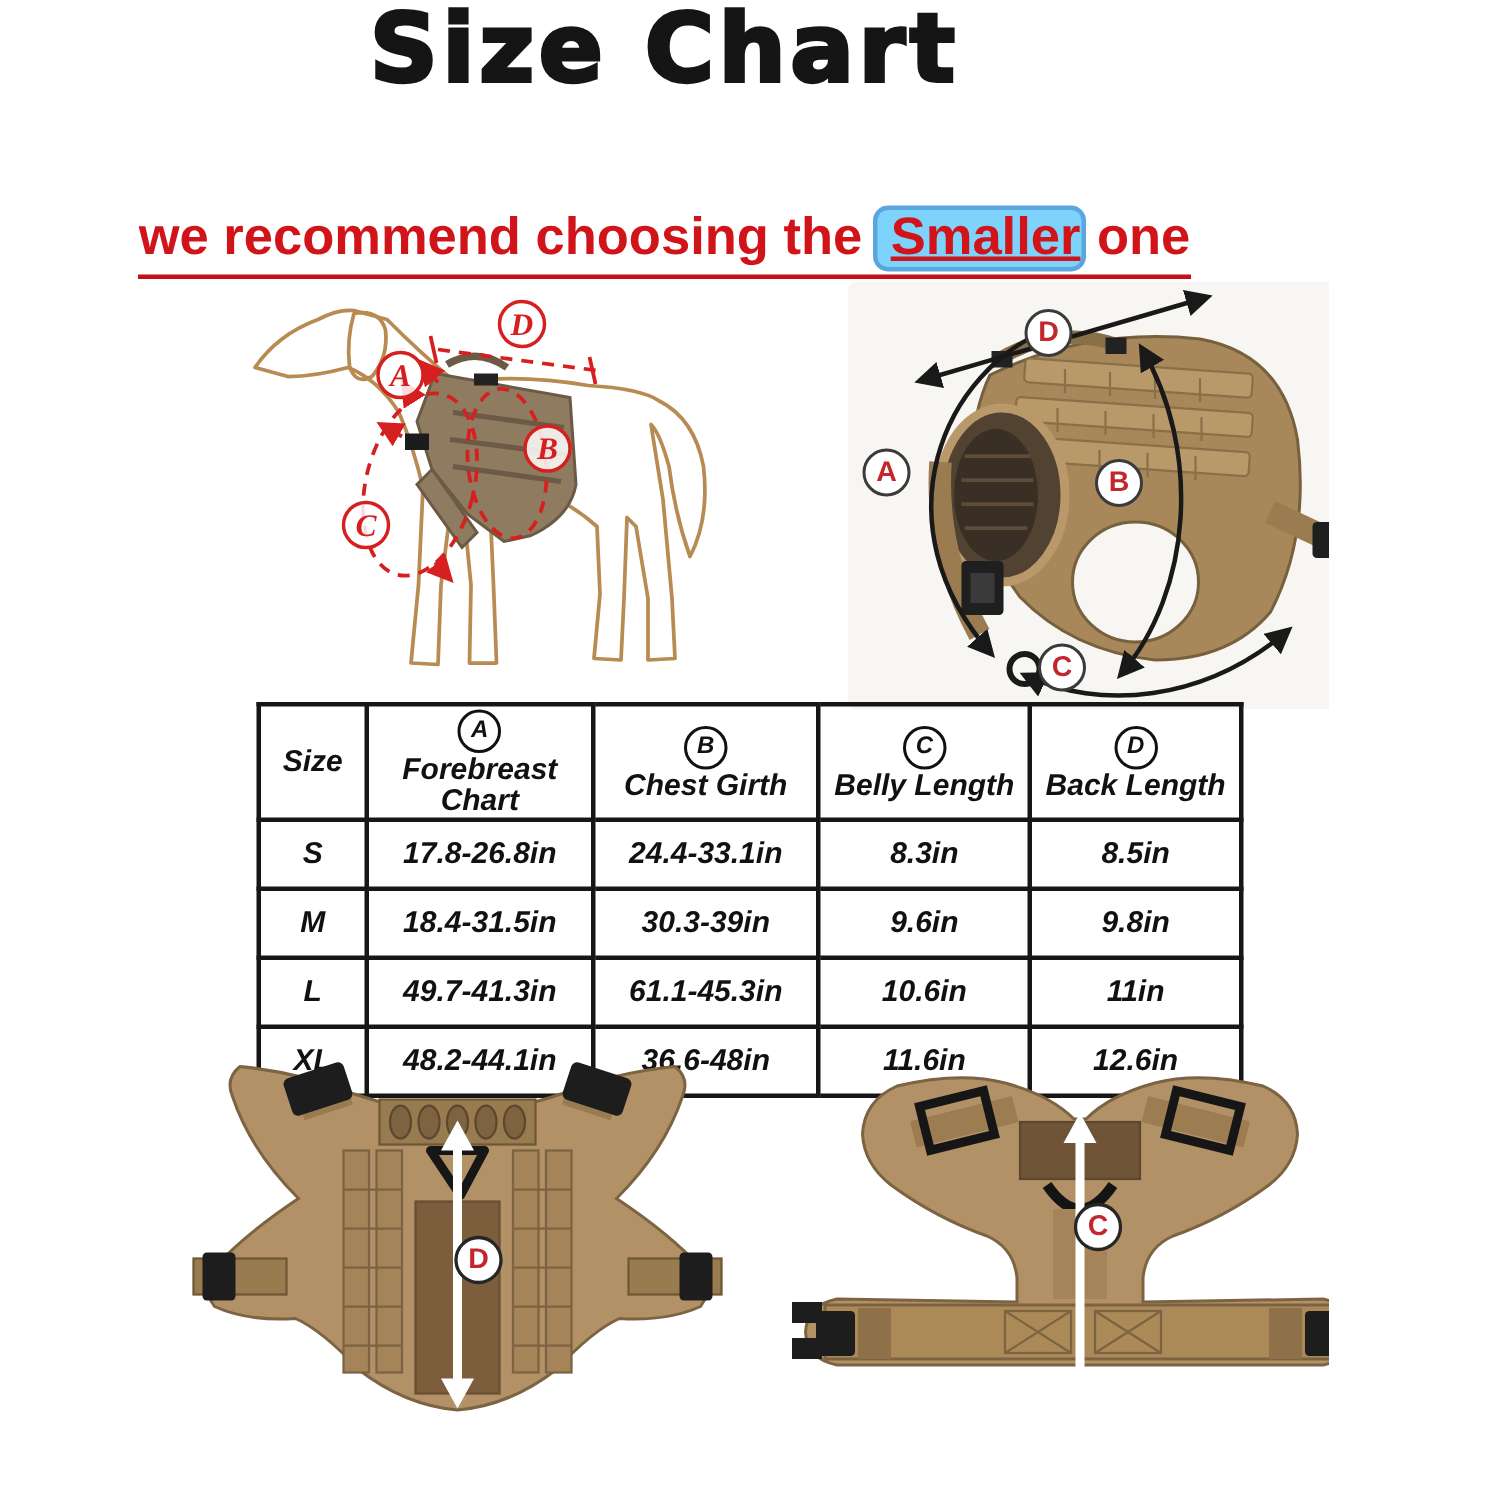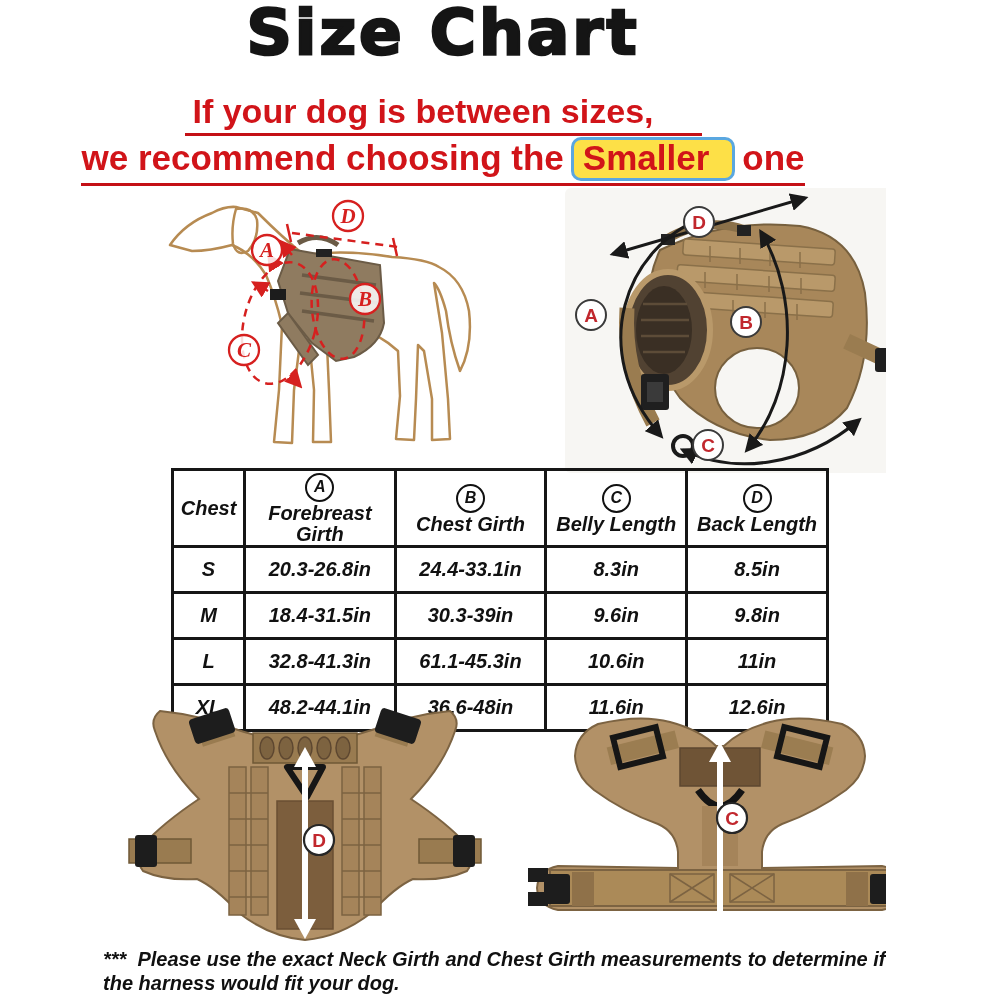--- a/index.html
+++ b/index.html
@@ -10,22 +10,22 @@
   .title{position:absolute;top:-4px;left:0;width:100%;margin:0;text-align:center;
          font-family:"DejaVu Sans",sans-serif;font-weight:bold;font-size:63px;
          color:#151515;letter-spacing:3px;-webkit-text-stroke:2.5px #151515;}
 
   
   .sub{position:absolute;width:100%;text-align:center;color:#d11419;font-weight:bold;}
   .sub1{top:92px;font-size:34px;}
   .sub2{top:137px;font-size:35px;}
   .sub .u{display:inline-block;border-bottom:3px solid #c41016;padding-bottom:2px;}
   .sub1 .u{padding-right:48px;padding-left:8px;}
-  .badge{display:inline-block;background:#fde047;border:3px solid #5aa7e0;border-radius:10px;
-         padding:0 23px 3px 9px;margin:0 7px;line-height:1.0;color:#d11419;}
+  .badge{display:inline-block;background:#7dd3fc;border:3px solid #5aa7e0;border-radius:10px;
+         padding:0 1px 3px 9px;margin:0 7px;line-height:1.0;color:#d11419;text-decoration:underline;}
 
   
   table.size{position:absolute;left:171px;top:468px;width:658px;border-collapse:collapse;
              table-layout:fixed;}
   table.size th,table.size td{border:3px solid #161616;text-align:center;vertical-align:middle;
              font-style:italic;font-weight:bold;color:#111;padding:0;}
   table.size th{height:55px;font-size:20px;line-height:1.05;}
   table.size td{height:43px;font-size:20px;}
   .col-size{width:11%;}.col-a{width:23%;}.col-b{width:23%;}.col-c{width:21.5%;}.col-d{width:21.5%;}
   th.size-h{font-size:24px;}
@@ -47,23 +47,20 @@
                     font-style:italic;font-weight:bold;fill:#d6201f;}
   svg text.redsans{font-family:"Liberation Sans",sans-serif;font-weight:bold;fill:#c1272d;}
 </style>
 </head>
 <body>
 
 <div class="page">
 
   <h1 class="title">Size Chart</h1>
 
-  <div class="sub sub1">
-    <span class="u">If your dog is between sizes,</span>
-  </div>
   <div class="sub sub2">
     <span class="u"><span>we recommend choosing the</span><span class="badge">Smaller</span><span>one</span></span>
   </div>
 
   <svg class="abs" style="left:140px;top:193px;" width="420" height="280" viewBox="0 0 420 280">
     <defs>
       <marker id="mred" viewBox="0 0 10 10" refX="8" refY="5" markerWidth="7" markerHeight="7" orient="auto-start-reverse">
         <path d="M0 0 L10 5 L0 10 z" fill="#d6201f"></path>
       </marker>
     </defs>
@@ -155,25 +152,25 @@
   <table class="size">
     <colgroup>
       <col class="col-size">
         <col class="col-a">
         <col class="col-b">
         <col class="col-c">
         <col class="col-d">
     </colgroup>
     <thead>
       <tr>
-        <th class="size-h">Chest</th>
+        <th class="size-h">Size</th>
         <th>
           <div class="hwrap">
               <span class="hcirc">A</span>
-              <span>Forebreast Girth</span>
+              <span>Forebreast Chart</span>
             </div>
         </th>
         <th>
           <div class="hwrap">
               <span class="hcirc">B</span>
               <span>Chest Girth</span>
             </div>
         </th>
         <th>
           <div class="hwrap">
@@ -185,35 +182,35 @@
           <div class="hwrap">
               <span class="hcirc">D</span>
               <span>Back Length</span>
             </div>
         </th>
       </tr>
     </thead>
     <tbody>
       <tr>
         <td class="size-c">S</td>
-        <td>20.3-26.8in</td>
+        <td>17.8-26.8in</td>
         <td>24.4-33.1in</td>
         <td>8.3in</td>
         <td>8.5in</td>
       </tr>
       <tr>
         <td class="size-c">M</td>
         <td>18.4-31.5in</td>
         <td>30.3-39in</td>
         <td>9.6in</td>
         <td>9.8in</td>
       </tr>
       <tr>
         <td class="size-c">L</td>
-        <td>32.8-41.3in</td>
+        <td>49.7-41.3in</td>
         <td>61.1-45.3in</td>
         <td>10.6in</td>
         <td>11in</td>
       </tr>
       <tr>
         <td class="size-c">XL</td>
         <td>48.2-44.1in</td>
         <td>36.6-48in</td>
         <td>11.6in</td>
         <td>12.6in</td>
@@ -289,15 +286,14 @@
     </g>
     <g>
       <line x1="200" y1="48" x2="200" y2="208" stroke="#ffffff" stroke-width="6"></line>
       <polygon points="200,32 189,52 211,52" fill="#ffffff"></polygon>
       <polygon points="200,224 189,204 211,204" fill="#ffffff"></polygon>
     </g>
     <circle cx="212" cy="108" r="15" fill="#ffffff" stroke="#262626" stroke-width="2.2"></circle>
     <text class="redsans" x="212" y="108" font-size="19" text-anchor="middle" dominant-baseline="central">C</text>
   </svg>
 
-  <p class="footnote">***  Please use the exact Neck Girth and Chest Girth measurements to determine if the harness would fit your dog.</p>
 
 </div>
 
 </body></html>

